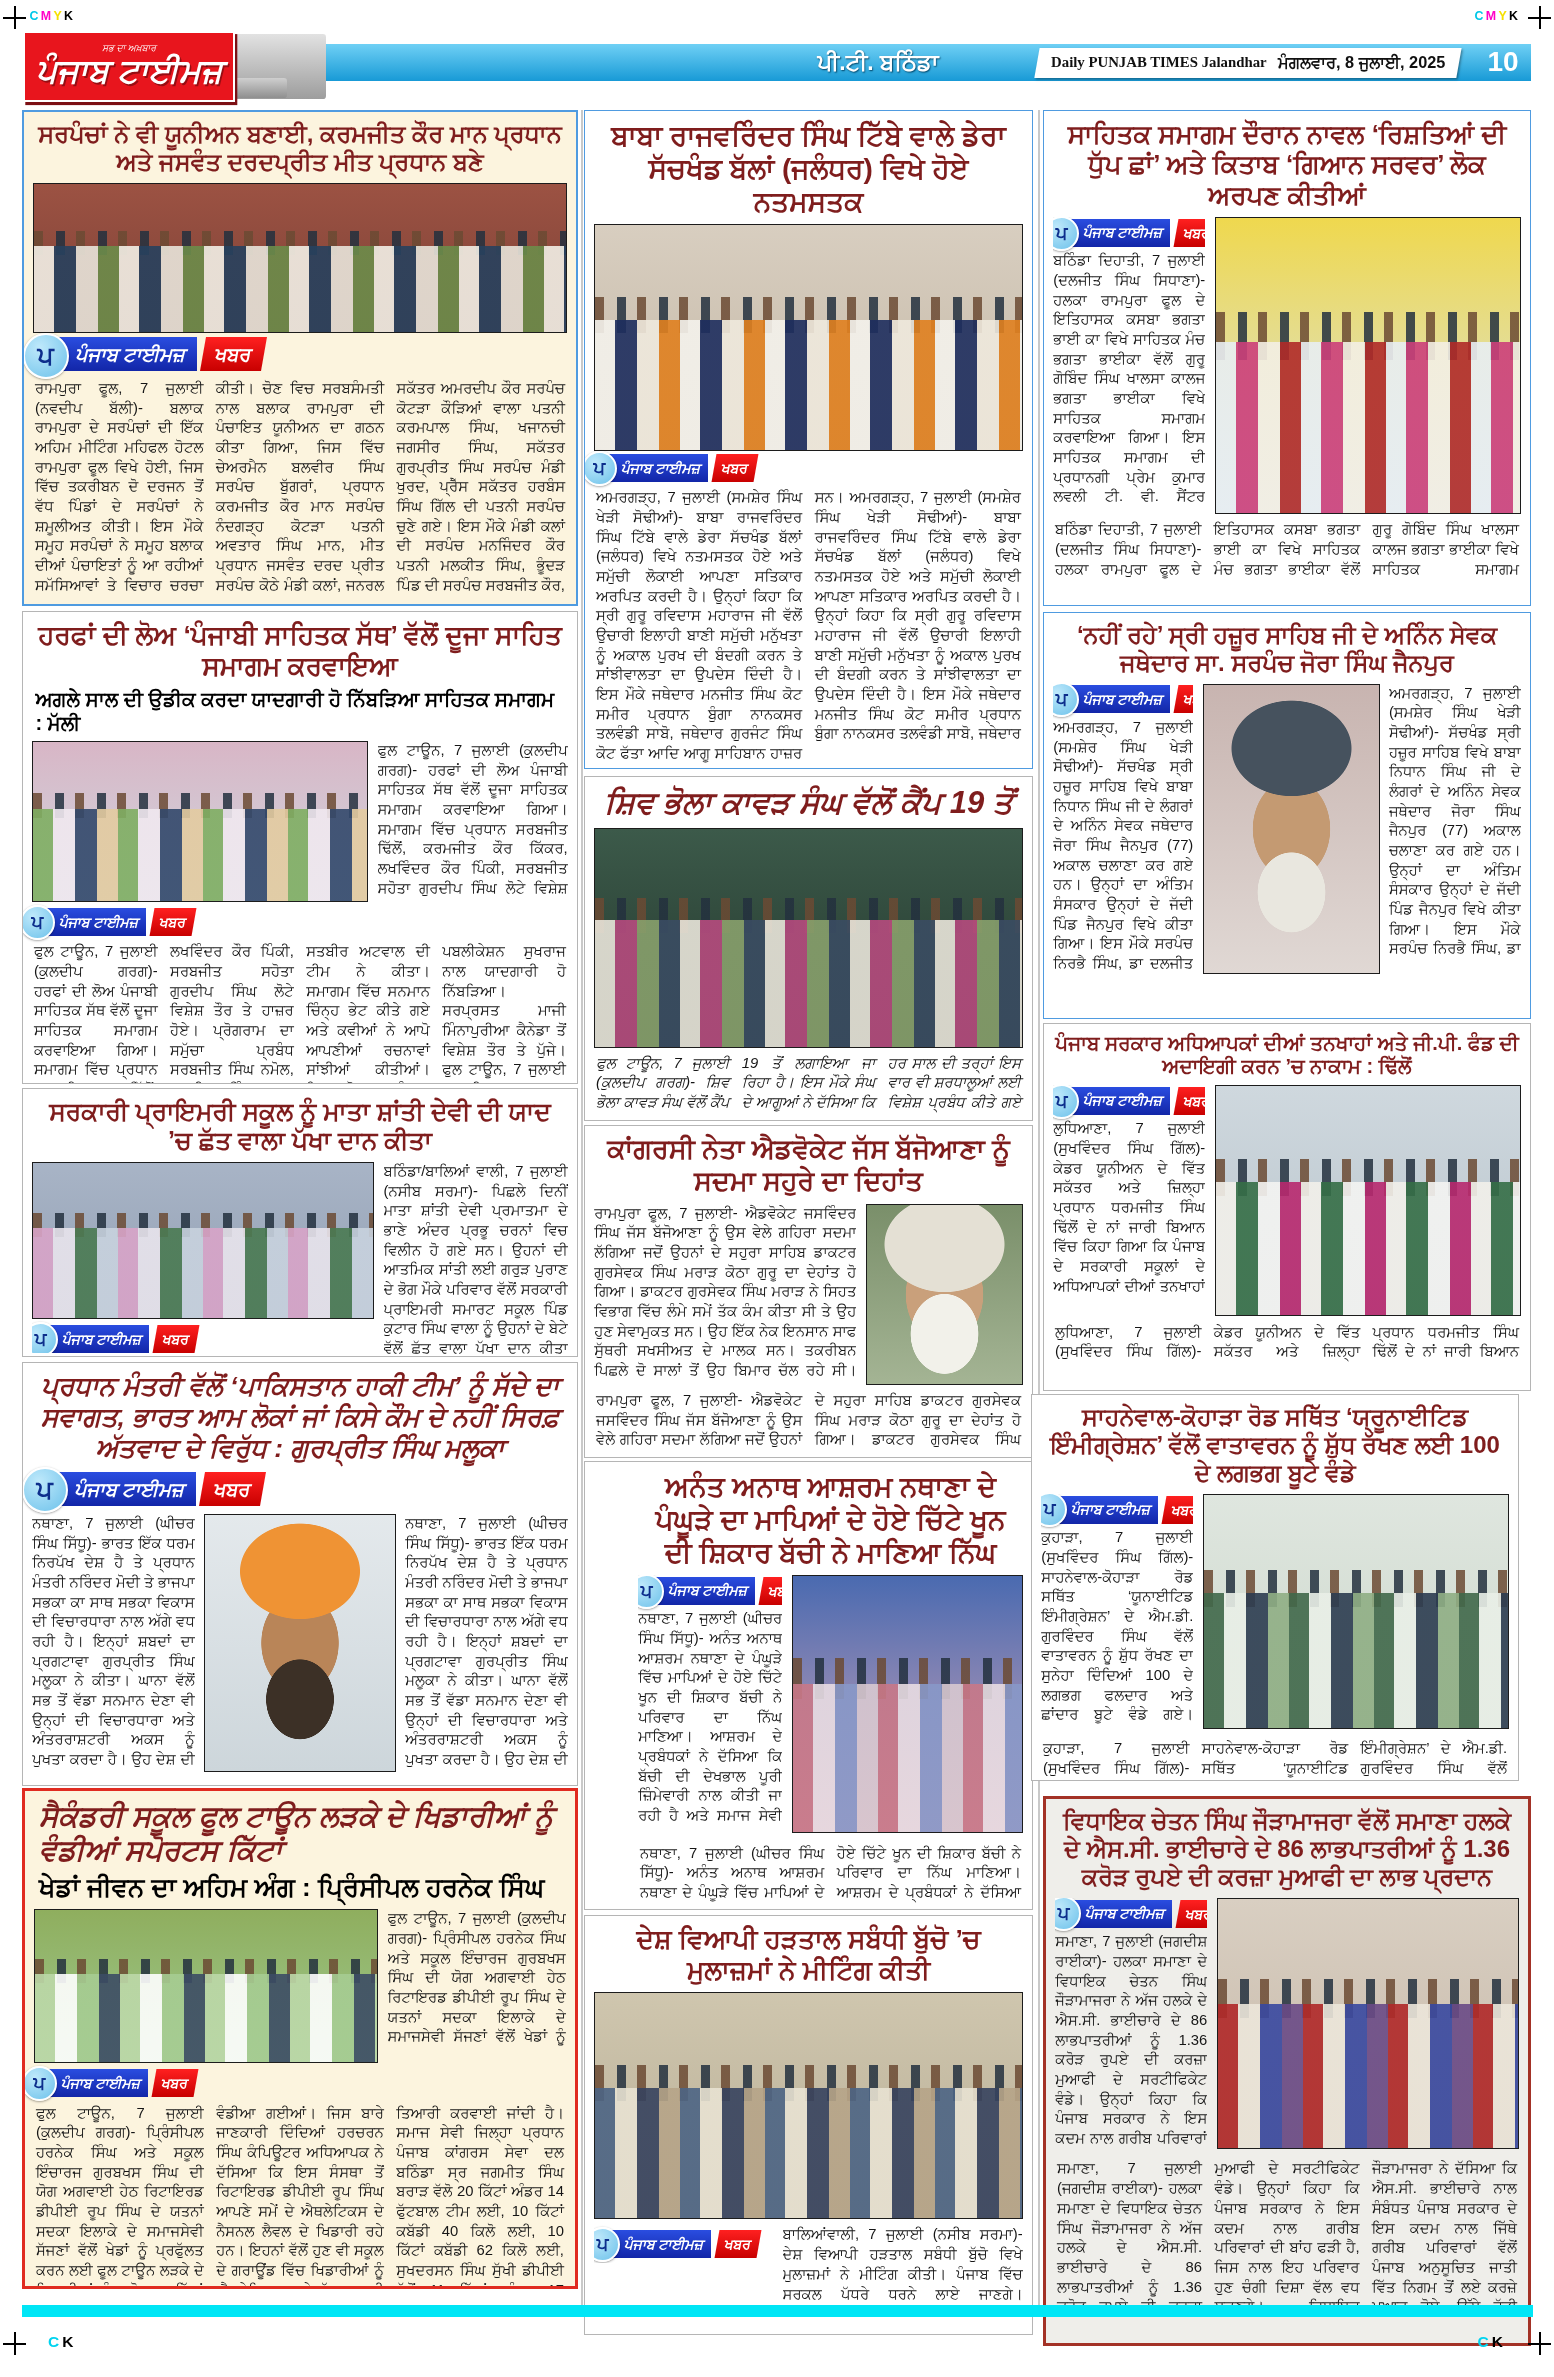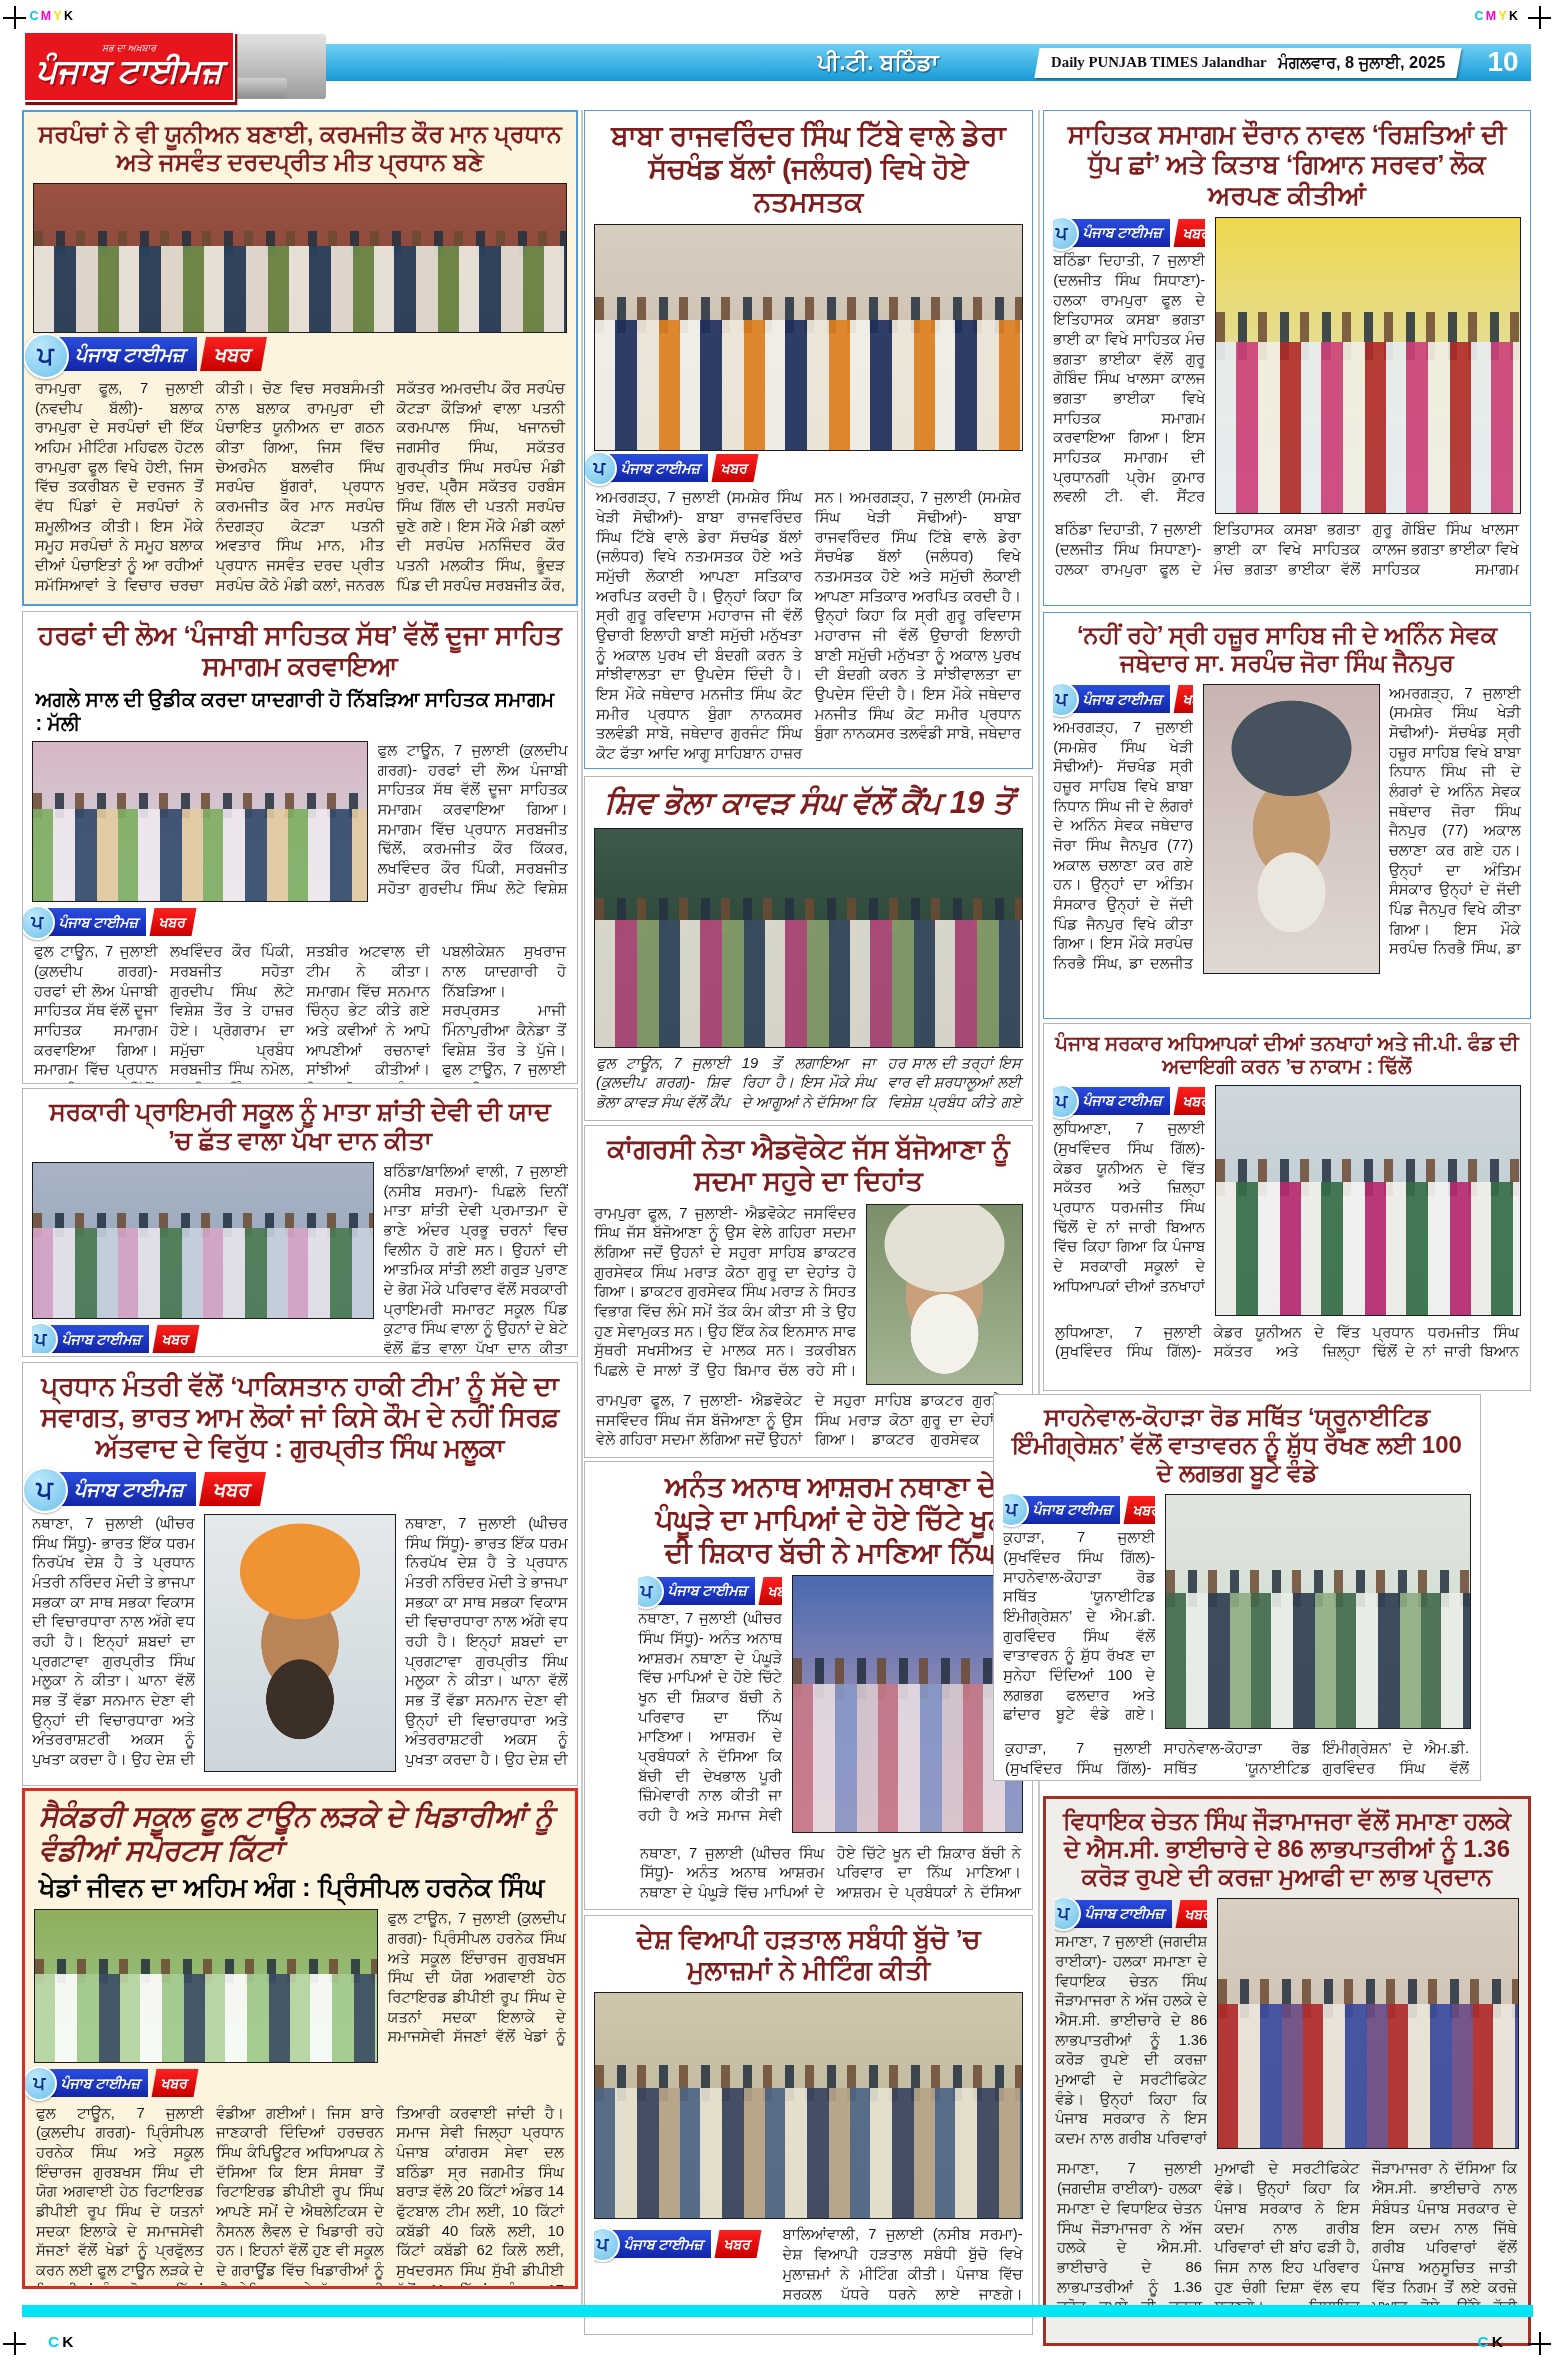--- a/index.html
+++ b/index.html
@@ -259,21 +259,21 @@
           <span class="bnews">ਖਬਰ</span>
         </div>
         <div class="body c1" style="height:194px;padding:3.1px 0;">ਲੁਧਿਆਣਾ, 7 ਜੁਲਾਈ (ਸੁਖਵਿੰਦਰ ਸਿੰਘ ਗਿੱਲ)- ਕੇਡਰ ਯੂਨੀਅਨ ਦੇ ਵਿੱਤ ਸਕੱਤਰ ਅਤੇ ਜ਼ਿਲ੍ਹਾ ਪ੍ਰਧਾਨ ਧਰਮਜੀਤ ਸਿੰਘ ਢਿੱਲੋਂ ਦੇ ਨਾਂ ਜਾਰੀ ਬਿਆਨ ਵਿੱਚ ਕਿਹਾ ਗਿਆ ਕਿ ਪੰਜਾਬ ਦੇ ਸਰਕਾਰੀ ਸਕੂਲਾਂ ਦੇ ਅਧਿਆਪਕਾਂ ਦੀਆਂ ਤਨਖਾਹਾਂ ਅਤੇ ਜੀ.ਪੀ. ਫੰਡ ਦੀ ਅਦਾਇਗੀ ਸਮੇਂ ਸਿਰ ਨਹੀਂ ਹੋ ਰਹੀ। ਪ੍ਰਧਾਨ ਢਿੱਲੋਂ ਨੇ ਕਿਹਾ ਕਿ ਅਣਗਹਿਲੀ ਕਾਰਨ ਮੁਲਾਜ਼ਮਾਂ ਨੂੰ ਮਾਨਸਿਕ ਅਤੇ ਆਰਥਿਕ ਪਰੇਸ਼ਾਨੀ ਨਾ ਹੋਵੇ, ਇਸ ਲਈ ਸਰਕਾਰ ਤੁਰੰਤ ਕਦਮ ਚੁੱਕੇ ਅਤੇ ਕਰਮਚਾਰੀਆਂ ਦੀਆਂ ਮੰਗਾਂ ਜਲਦ ਪੂਰੀਆਂ ਕੀਤੀਆਂ ਜਾਣ।</div>
       </div>
       <div class="photo crowd p9" style="flex:1;height:229px;"></div>
     </div>
     <div class="body c3" style="height:54px;">ਲੁਧਿਆਣਾ, 7 ਜੁਲਾਈ (ਸੁਖਵਿੰਦਰ ਸਿੰਘ ਗਿੱਲ)- ਕੇਡਰ ਯੂਨੀਅਨ ਦੇ ਵਿੱਤ ਸਕੱਤਰ ਅਤੇ ਜ਼ਿਲ੍ਹਾ ਪ੍ਰਧਾਨ ਧਰਮਜੀਤ ਸਿੰਘ ਢਿੱਲੋਂ ਦੇ ਨਾਂ ਜਾਰੀ ਬਿਆਨ ਵਿੱਚ ਕਿਹਾ ਗਿਆ ਕਿ ਪੰਜਾਬ ਦੇ ਸਰਕਾਰੀ ਸਕੂਲਾਂ ਦੇ ਅਧਿਆਪਕਾਂ ਦੀਆਂ ਤਨਖਾਹਾਂ ਅਤੇ ਜੀ.ਪੀ. ਫੰਡ ਦੀ ਅਦਾਇਗੀ ਸਮੇਂ ਸਿਰ ਨਹੀਂ ਹੋ ਰਹੀ। ਪ੍ਰਧਾਨ ਢਿੱਲੋਂ ਨੇ ਕਿਹਾ ਕਿ ਅਣਗਹਿਲੀ ਕਾਰਨ ਮੁਲਾਜ਼ਮਾਂ ਨੂੰ ਮਾਨਸਿਕ ਅਤੇ ਆਰਥਿਕ ਪਰੇਸ਼ਾਨੀ ਨਾ ਹੋਵੇ, ਇਸ ਲਈ ਸਰਕਾਰ ਤੁਰੰਤ ਕਦਮ ਚੁੱਕੇ ਅਤੇ ਕਰਮਚਾਰੀਆਂ ਦੀਆਂ ਮੰਗਾਂ ਜਲਦ ਪੂਰੀਆਂ ਕੀਤੀਆਂ ਜਾਣ।</div>
   </section>
 
   <section class="art" id="a10" style="left:22px;top:1362px;width:556px;height:424px;">
-    <h2 class="hl" style="font-size:26.4px;">ਪ੍ਰਧਾਨ ਮੰਤਰੀ ਵੱਲੋਂ ‘ਪਾਕਿਸਤਾਨ ਹਾਕੀ ਟੀਮ’ ਨੂੰ ਸੱਦੇ ਦਾ ਸਵਾਗਤ, ਭਾਰਤ ਆਮ ਲੋਕਾਂ ਜਾਂ ਕਿਸੇ ਕੌਮ ਦੇ ਨਹੀਂ ਸਿਰਫ਼ ਅੱਤਵਾਦ ਦੇ ਵਿਰੁੱਧ : ਗੁਰਪ੍ਰੀਤ ਸਿੰਘ ਮਲੂਕਾ</h2>
+    <h2 class="hl" style="font-size:26.4px;font-style:italic;">ਪ੍ਰਧਾਨ ਮੰਤਰੀ ਵੱਲੋਂ ‘ਪਾਕਿਸਤਾਨ ਹਾਕੀ ਟੀਮ’ ਨੂੰ ਸੱਦੇ ਦਾ ਸਵਾਗਤ, ਭਾਰਤ ਆਮ ਲੋਕਾਂ ਜਾਂ ਕਿਸੇ ਕੌਮ ਦੇ ਨਹੀਂ ਸਿਰਫ਼ ਅੱਤਵਾਦ ਦੇ ਵਿਰੁੱਧ : ਗੁਰਪ੍ਰੀਤ ਸਿੰਘ ਮਲੂਕਾ</h2>
     <div class="badge">
       <span class="bmain">
           <span class="bcirc">ਪ</span>
           <span>ਪੰਜਾਬ ਟਾਈਮਜ਼</span>
         </span>
       <span class="bnews">ਖਬਰ</span>
     </div>
     <div class="row">
       <div class="col body c1" style="height:256px;padding:0;">ਨਥਾਣਾ, 7 ਜੁਲਾਈ (ਘੀਚਰ ਸਿੰਘ ਸਿੱਧੂ)- ਭਾਰਤ ਇੱਕ ਧਰਮ ਨਿਰਪੱਖ ਦੇਸ਼ ਹੈ ਤੇ ਪ੍ਰਧਾਨ ਮੰਤਰੀ ਨਰਿੰਦਰ ਮੋਦੀ ਤੇ ਭਾਜਪਾ ਸਭਕਾ ਕਾ ਸਾਥ ਸਭਕਾ ਵਿਕਾਸ ਦੀ ਵਿਚਾਰਧਾਰਾ ਨਾਲ ਅੱਗੇ ਵਧ ਰਹੀ ਹੈ। ਇਨ੍ਹਾਂ ਸ਼ਬਦਾਂ ਦਾ ਪ੍ਰਗਟਾਵਾ ਗੁਰਪ੍ਰੀਤ ਸਿੰਘ ਮਲੂਕਾ ਨੇ ਕੀਤਾ। ਘਾਨਾ ਵੱਲੋਂ ਸਭ ਤੋਂ ਵੱਡਾ ਸਨਮਾਨ ਦੇਣਾ ਵੀ ਉਨ੍ਹਾਂ ਦੀ ਵਿਚਾਰਧਾਰਾ ਅਤੇ ਅੰਤਰਰਾਸ਼ਟਰੀ ਅਕਸ ਨੂੰ ਪੁਖਤਾ ਕਰਦਾ ਹੈ। ਉਹ ਦੇਸ਼ ਦੀ ਤਰੱਕੀ ਤੇ ਰੋਜਗਾਰ ਦੇ ਮੌਕੇ ਪੈਦਾ ਕਰਨ ਲਈ ਦੂਜੇ ਮੁਲਕਾਂ ਨਾਲ ਦੁਵੱਲੇ ਸਬੰਧਾਂ ਨੂੰ ਬਿਹਤਰ ਬਣਾਉਣ ਲਈ ਉਪਰਾਲੇ ਕਰਦੇ ਹਨ। ਲੋੜਮੰਦ ਲੋਕਾਂ ਨੂੰ ਸਹੂਲਤਾਂ ਦੇਣ ਲਈ ਕੇਂਦਰ ਵੱਲੋਂ ਸਕੀਮਾਂ ਆਰੰਭ ਕੀਤੀਆਂ ਗਈਆਂ ਹਨ। ਇਸ ਮੌਕੇ ਮੀਡੀਆ ਇੰਚਾਰਜ ਰਤਨ ਮਲੂਕਾ ਵੀ ਹਾਜ਼ਰ ਸਨ।</div>
       <div class="photo portrait p10" style="flex:0 0 190px;height:256px;"></div>
@@ -292,21 +292,21 @@
             </span>
           <span class="bnews">ਖਬਰ</span>
         </div>
         <div class="body c1" style="height:225px;padding:3.1px 0;">ਨਥਾਣਾ, 7 ਜੁਲਾਈ (ਘੀਚਰ ਸਿੰਘ ਸਿੱਧੂ)- ਅਨੰਤ ਅਨਾਥ ਆਸ਼ਰਮ ਨਥਾਣਾ ਦੇ ਪੰਘੂੜੇ ਵਿੱਚ ਮਾਪਿਆਂ ਦੇ ਹੋਏ ਚਿੱਟੇ ਖੂਨ ਦੀ ਸ਼ਿਕਾਰ ਬੱਚੀ ਨੇ ਪਰਿਵਾਰ ਦਾ ਨਿੱਘ ਮਾਣਿਆ। ਆਸ਼ਰਮ ਦੇ ਪ੍ਰਬੰਧਕਾਂ ਨੇ ਦੱਸਿਆ ਕਿ ਬੱਚੀ ਦੀ ਦੇਖਭਾਲ ਪੂਰੀ ਜ਼ਿੰਮੇਵਾਰੀ ਨਾਲ ਕੀਤੀ ਜਾ ਰਹੀ ਹੈ ਅਤੇ ਸਮਾਜ ਸੇਵੀ ਸੰਸਥਾਵਾਂ ਵੱਲੋਂ ਪੂਰਾ ਸਹਿਯੋਗ ਦਿੱਤਾ ਜਾ ਰਿਹਾ ਹੈ।</div>
       </div>
       <div class="photo crowd p11" style="flex:1;height:256px;"></div>
     </div>
     <div class="body c2" style="height:78px;">ਨਥਾਣਾ, 7 ਜੁਲਾਈ (ਘੀਚਰ ਸਿੰਘ ਸਿੱਧੂ)- ਅਨੰਤ ਅਨਾਥ ਆਸ਼ਰਮ ਨਥਾਣਾ ਦੇ ਪੰਘੂੜੇ ਵਿੱਚ ਮਾਪਿਆਂ ਦੇ ਹੋਏ ਚਿੱਟੇ ਖੂਨ ਦੀ ਸ਼ਿਕਾਰ ਬੱਚੀ ਨੇ ਪਰਿਵਾਰ ਦਾ ਨਿੱਘ ਮਾਣਿਆ। ਆਸ਼ਰਮ ਦੇ ਪ੍ਰਬੰਧਕਾਂ ਨੇ ਦੱਸਿਆ ਕਿ ਬੱਚੀ ਦੀ ਦੇਖਭਾਲ ਪੂਰੀ ਜ਼ਿੰਮੇਵਾਰੀ ਨਾਲ ਕੀਤੀ ਜਾ ਰਹੀ ਹੈ ਅਤੇ ਸਮਾਜ ਸੇਵੀ ਸੰਸਥਾਵਾਂ ਵੱਲੋਂ ਪੂਰਾ ਸਹਿਯੋਗ ਦਿੱਤਾ ਜਾ ਰਿਹਾ ਹੈ।</div>
   </section>
 
-  <section class="art" id="a12" style="left:993px;top:1394px;width:488px;height:387px;">
+  <section class="art" id="a12" style="left:1031px;top:1394px;width:488px;height:387px;">
     <h2 class="hl" style="font-size:24px;">ਸਾਹਨੇਵਾਲ-ਕੋਹਾੜਾ ਰੋਡ ਸਥਿੱਤ ‘ਯ੍ਰੂਨਾਈਟਿਡ ਇੰਮੀਗ੍ਰੇਸ਼ਨ’ ਵੱਲੋਂ ਵਾਤਾਵਰਨ ਨੂੰ ਸ਼ੁੱਧ ਰੱਖਣ ਲਈ 100 ਦੇ ਲਗਭਗ ਬੂਟੇ ਵੰਡੇ</h2>
     <div class="row">
       <div class="col" style="flex:0 0 152px;">
         <div class="badge sm" style="margin:1.6px 0;">
           <span class="bmain">
               <span class="bcirc">ਪ</span>
               <span>ਪੰਜਾਬ ਟਾਈਮਜ਼</span>
             </span>
           <span class="bnews">ਖਬਰ</span>
         </div>

